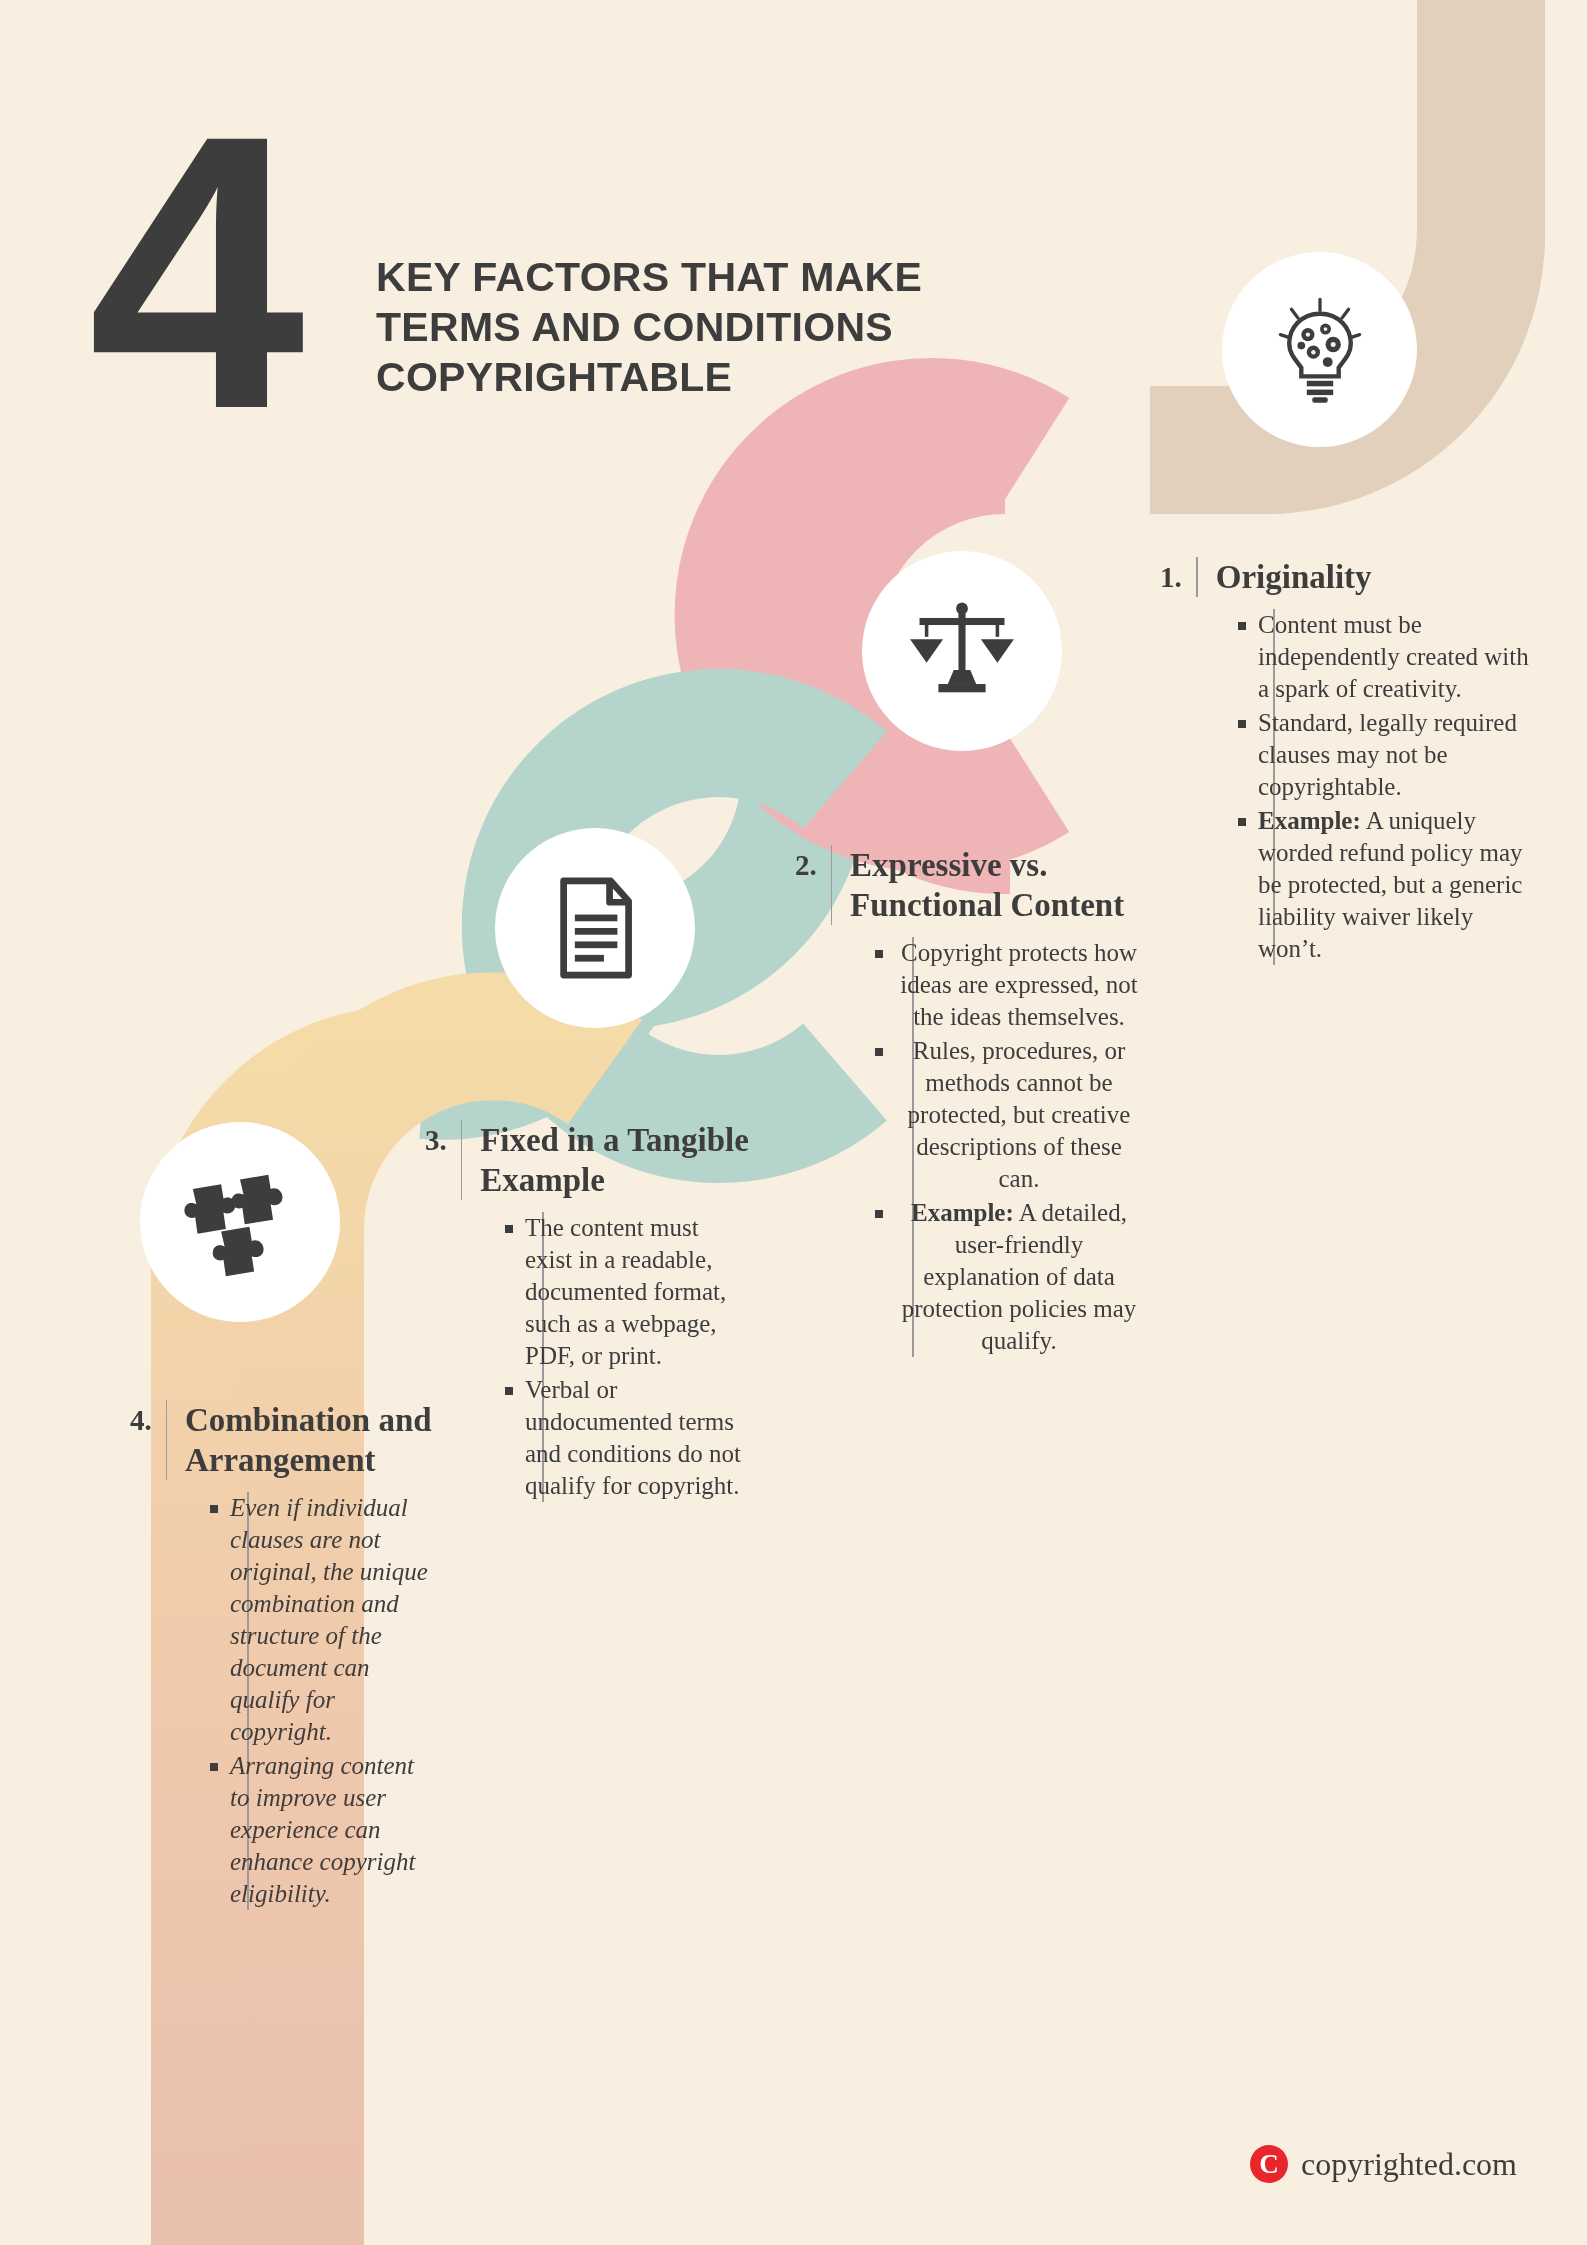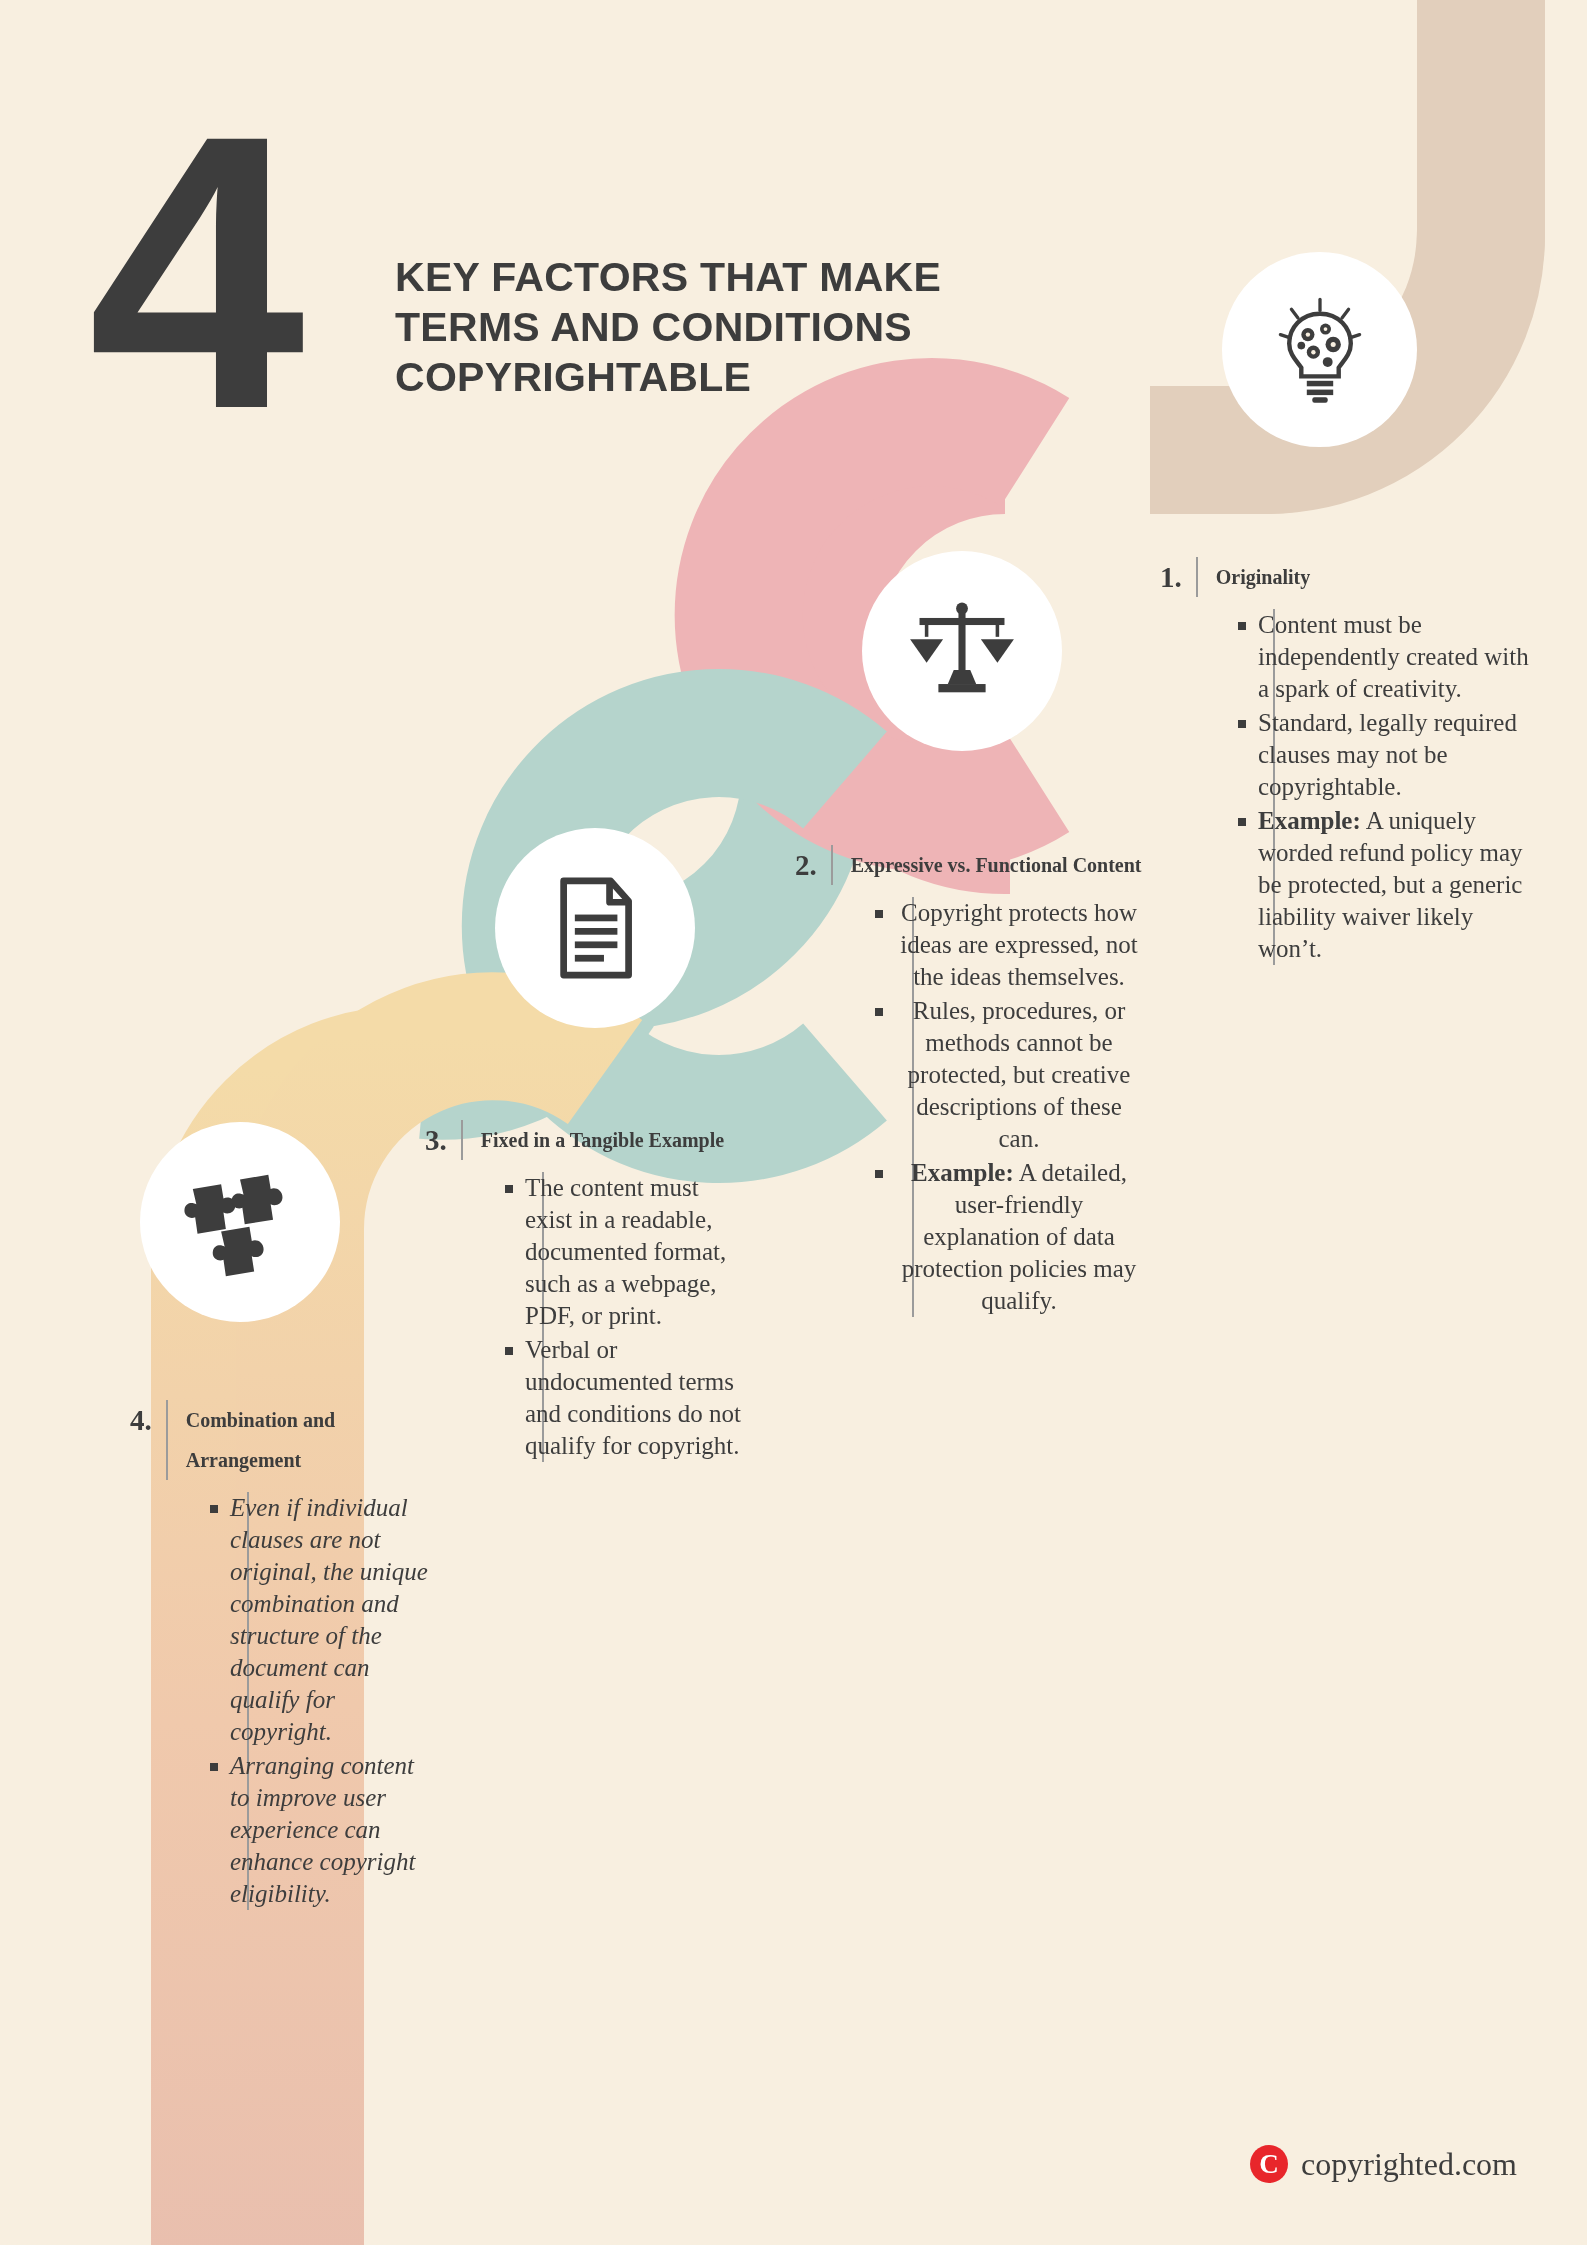--- a/index.html
+++ b/index.html
@@ -34,21 +34,21 @@
     top: 122px;
     font-size: 390px;
     line-height: 300px;
     font-weight: bold;
     color: #3d3d3d;
     font-family: "Liberation Sans", sans-serif;
     letter-spacing: -8px;
   }
   .header-title {
     position: absolute;
-    left: 395px;
+    left: 376px;
     top: 252px;
     width: 620px;
     font-size: 41px;
     line-height: 50px;
     font-weight: bold;
     color: #3d3d3d;
     text-transform: uppercase;
     letter-spacing: 0.3px;
   }
 
@@ -79,21 +79,21 @@
     padding-right: 14px;
     line-height: 40px;
   }
   .divider {
     width: 2px;
     background: #9b9b9b;
     align-self: stretch;
     margin-right: 18px;
   }
   .head-text {
-    font-size: 20px;
+    font-size: 33px;
     font-weight: bold;
     color: #3d3d3d;
     line-height: 40px;
     font-family: "Liberation Serif", serif;
   }
   .block-body {
     margin-top: 10px;
     padding-left: 0px;
   }
   ul.bullets {

